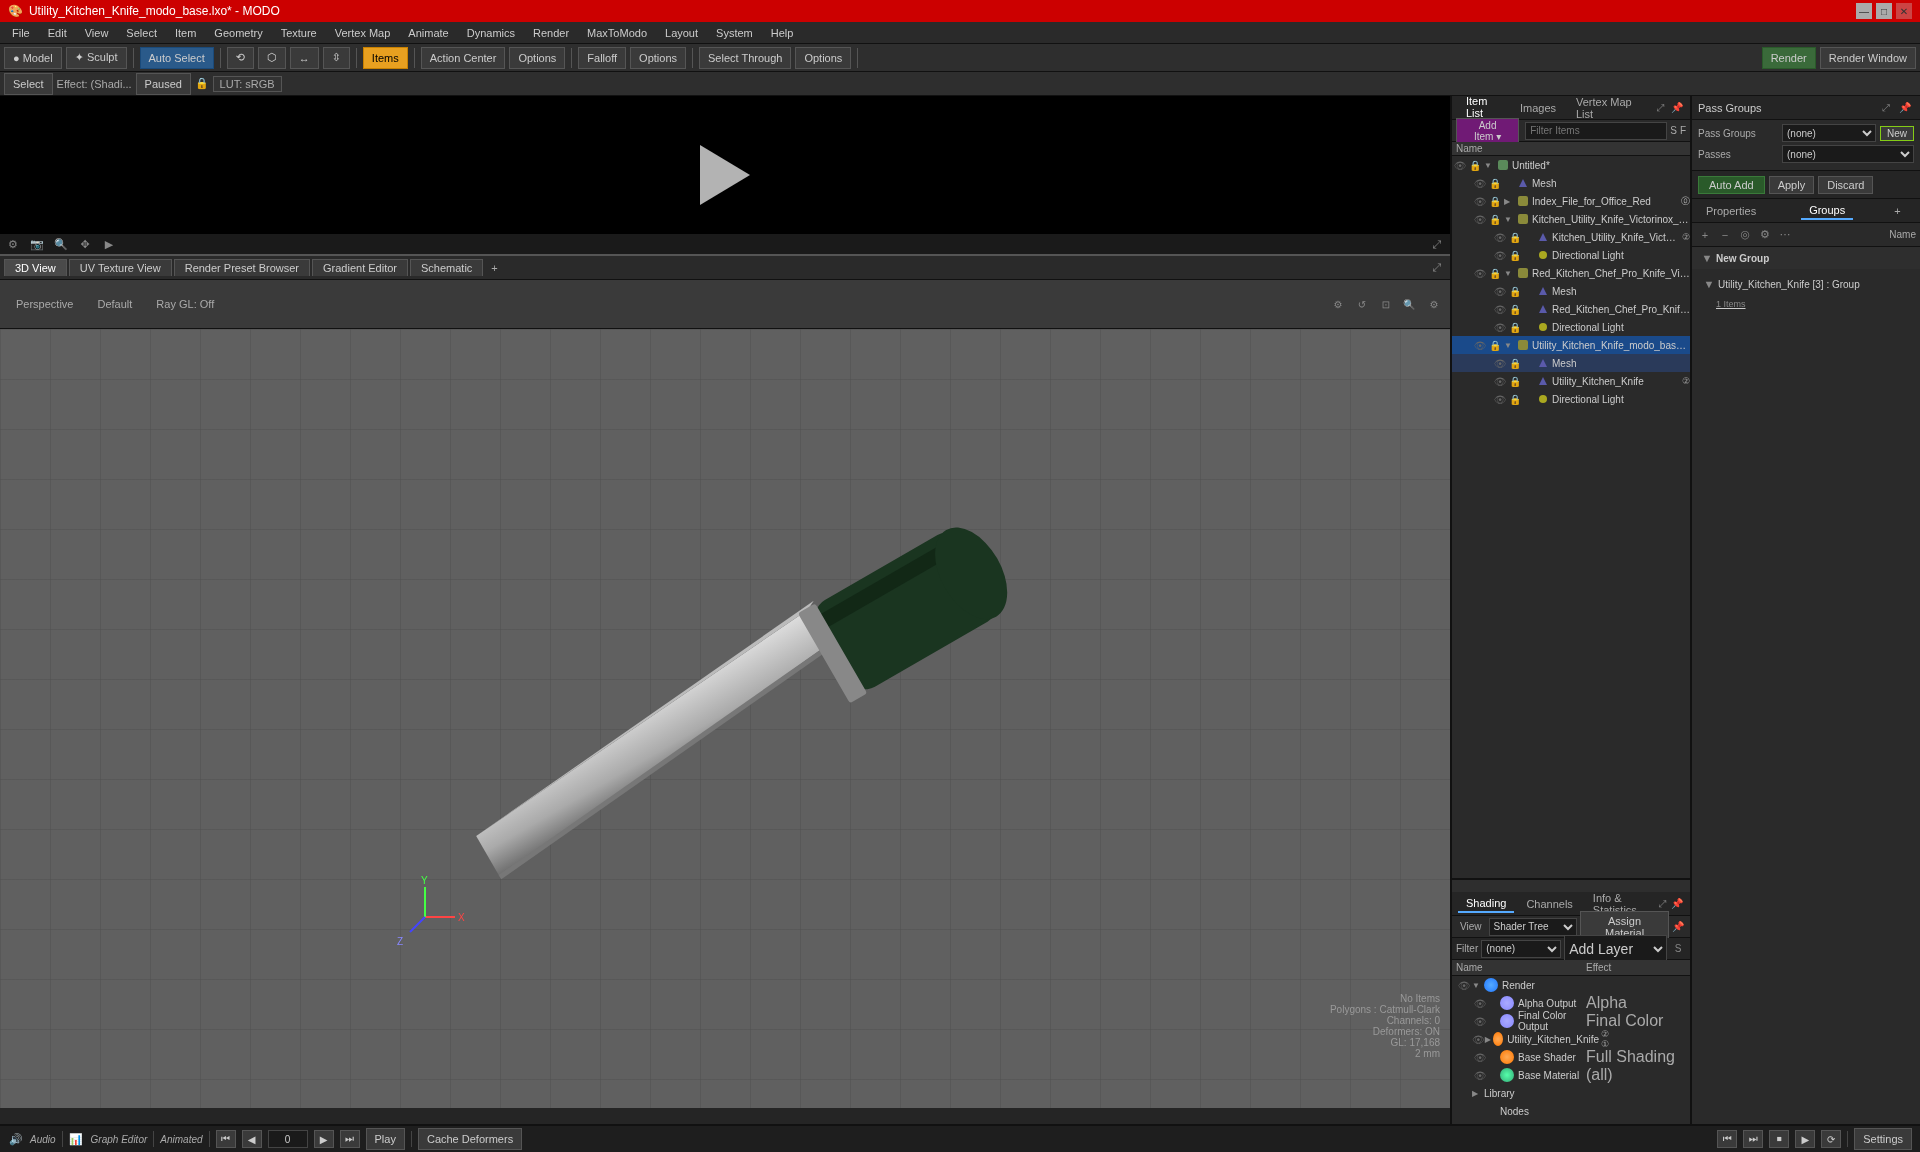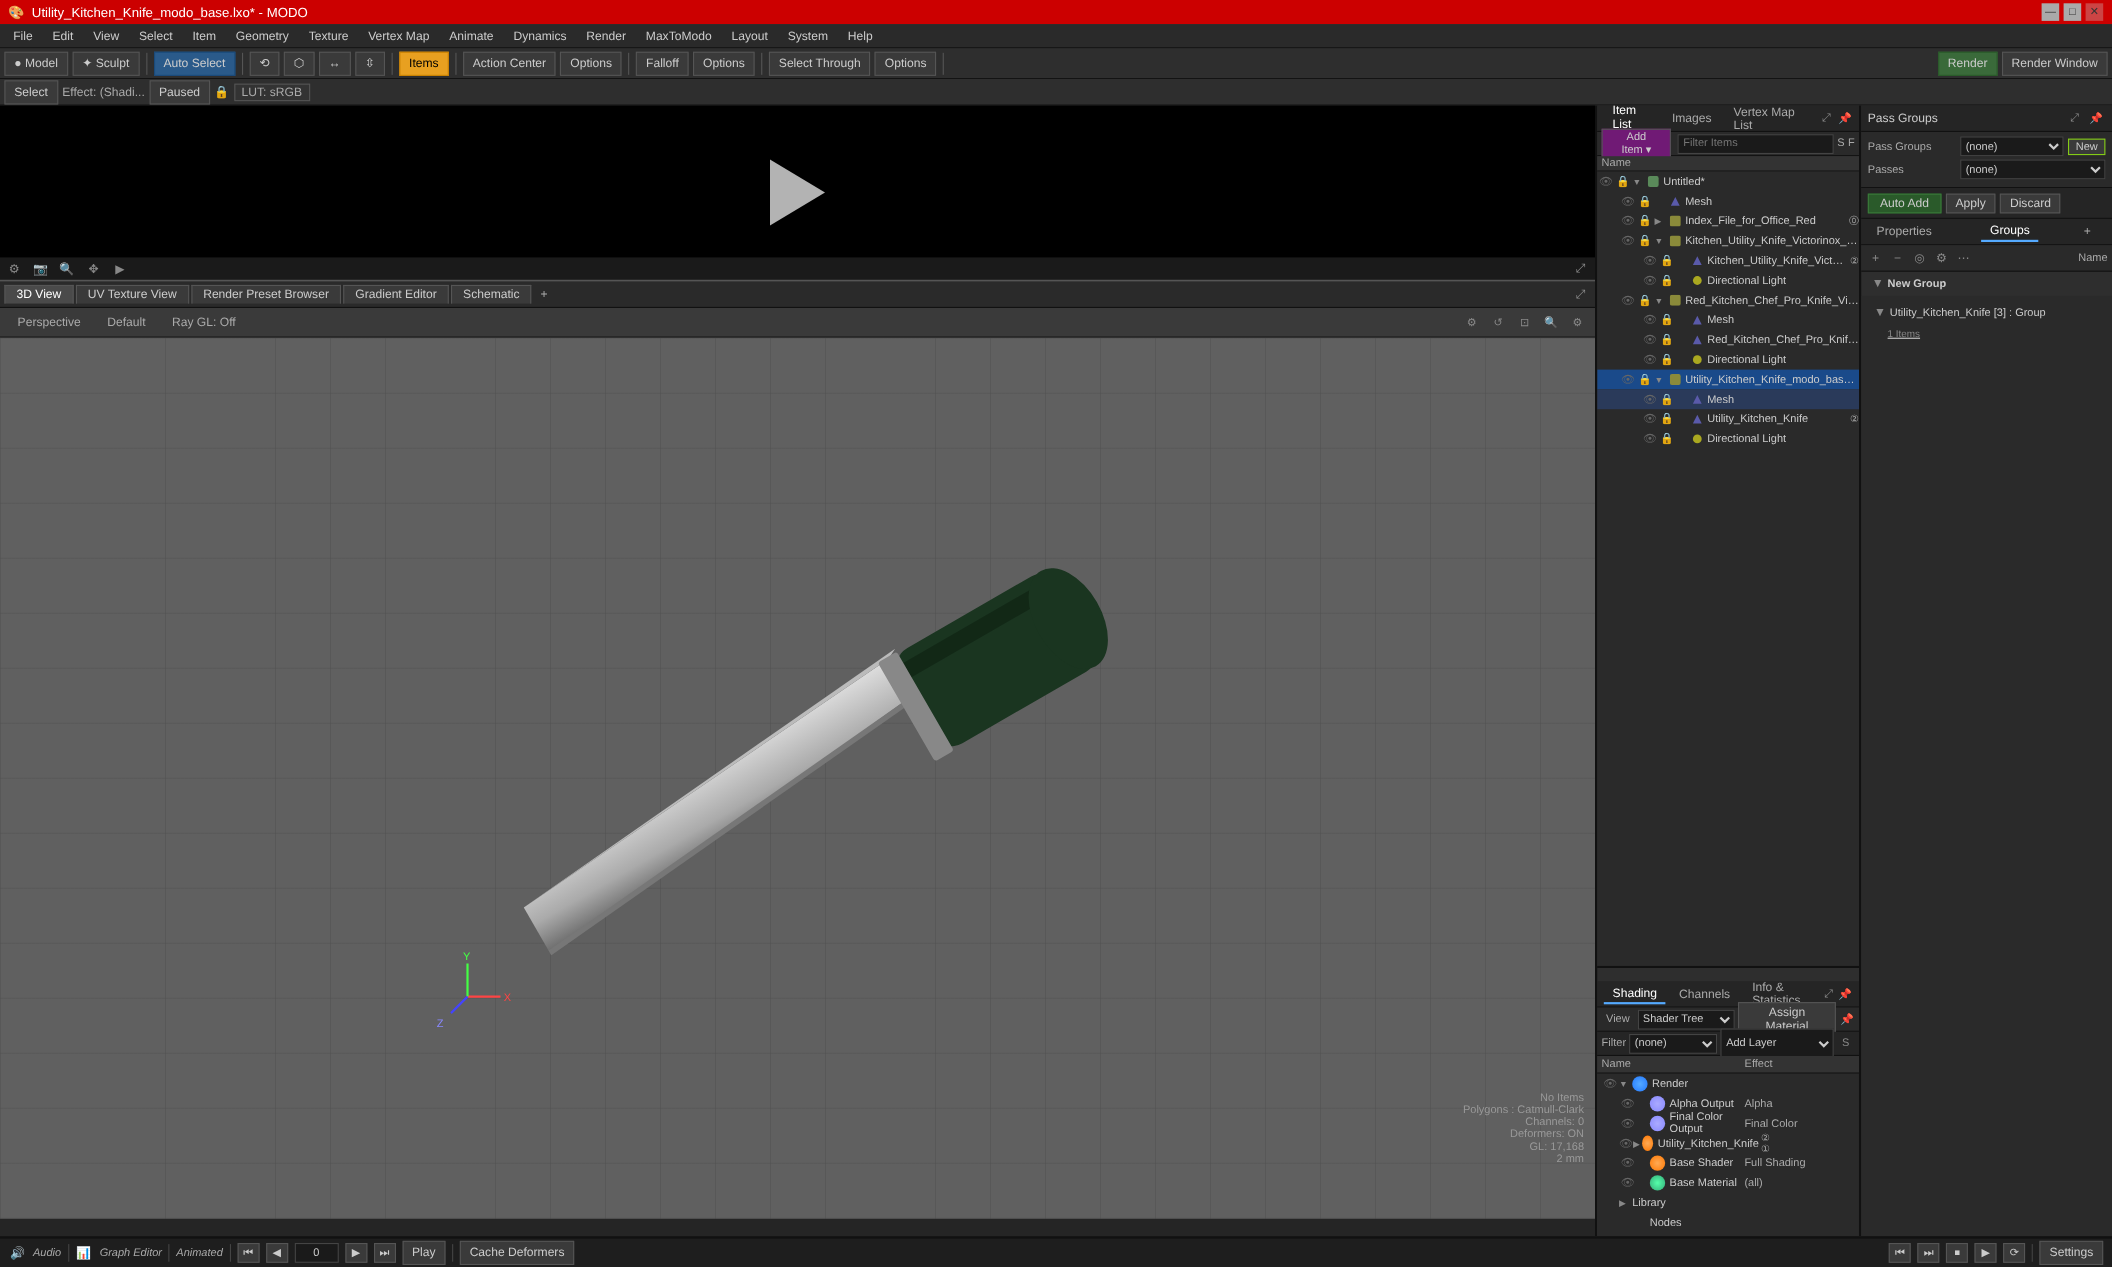--- a/index.html
+++ b/index.html
@@ -30,21 +30,21 @@
 
     
     #preview { background: #000; height: 160px; display: flex; align-items: center; justify-content: center; position: relative; border-bottom: 2px solid #555; }
     .play-btn { width: 0; height: 0; border-top: 30px solid transparent; border-bottom: 30px solid transparent; border-left: 50px solid rgba(255,255,255,0.7); }
 
     
     #view-tabs { background: #2a2a2a; height: 24px; display: flex; align-items: center; gap: 2px; padding: 0 4px; border-bottom: 1px solid #111; }
     .view-tab { color: #ccc; padding: 2px 10px; cursor: pointer; font-size: 11px; background: #3a3a3a; border: 1px solid #555; border-bottom: none; }
     .view-tab.active { background: #4a4a4a; color: #fff; }
     .view-tab-add { color: #aaa; padding: 2px 6px; cursor: pointer; }
-    #viewport-header { display: flex; align-items: center; padding: 5px 8px; background: #3a3a3a; border-bottom: 1px solid #111; gap: 8px; }
+    #viewport-header { display: flex; align-items: center; padding: 16px 8px; background: #3a3a3a; border-bottom: 1px solid #111; gap: 8px; }
     .viewport-label { color: #aaa; font-size: 11px; padding: 1px 8px; }
     #viewport-canvas { flex: 1; position: relative; background: #666; }
 
     
     .grid-overlay { position: absolute; inset: 0; background-image: linear-gradient(rgba(80,80,80,0.5) 1px, transparent 1px), linear-gradient(90deg, rgba(80,80,80,0.5) 1px, transparent 1px); background-size: 50px 50px; }
 
     
     #knife-area { position: absolute; inset: 0; display: flex; align-items: center; justify-content: center; }
 
     
@@ -66,21 +66,21 @@
     .tree-icon { width: 14px; height: 14px; display: inline-flex; align-items: center; justify-content: center; margin-right: 2px; }
     .tree-label { font-size: 10px; color: #ccc; flex: 1; white-space: nowrap; overflow: hidden; text-overflow: ellipsis; }
     .tree-badge { font-size: 9px; color: #aaa; margin-left: 2px; }
     .tree-vis-icon { width: 16px; height: 16px; display: flex; align-items: center; justify-content: center; color: #666; font-size: 10px; }
 
     
     #shading-panel { height: 260px; display: flex; flex-direction: column; }
     .shading-tree { flex: 1; overflow-y: auto; background: #2a2a2a; }
     .shade-row { display: flex; align-items: center; padding: 1px 4px; height: 18px; cursor: pointer; }
     .shade-label { font-size: 10px; color: #ccc; flex: 1; }
-    .shade-effect { font-size: 10px; color: #aaa; width: 100px; }
+    .shade-effect { font-size: 16px; color: #aaa; width: 100px; }
     .shade-icon { width: 14px; height: 14px; border-radius: 50%; margin-right: 4px; display: inline-block; }
     .shade-icon.render { background: radial-gradient(circle, #5af, #27f); }
     .shade-icon.shader { background: radial-gradient(circle, #fa5, #f70); }
     .shade-icon.material { background: radial-gradient(circle, #5fa, #3a7); }
     .shade-icon.output { background: radial-gradient(circle, #aaf, #88f); }
 
     
     #groups-panel { width: 230px; background: #2e2e2e; border-left: 2px solid #111; display: flex; flex-direction: column; }
     .groups-header { background: #252525; height: 24px; display: flex; align-items: center; padding: 0 6px; gap: 4px; border-bottom: 1px solid #111; }
     .groups-toolbar { background: #2a2a2a; height: 24px; display: flex; align-items: center; padding: 0 4px; gap: 2px; border-bottom: 1px solid #111; }
@@ -123,21 +123,21 @@
 
     
     .new-group-row { display: flex; align-items: center; padding: 2px 6px; cursor: pointer; }
 
     
     .assign-mat-btn { background: #3a3a3a; border: 1px solid #555; color: #ccc; padding: 3px 10px; font-size: 11px; cursor: pointer; width: auto; }
 
     .filter-row { background: #252525; height: 22px; display: flex; align-items: center; padding: 0 4px; gap: 3px; border-bottom: 1px solid #111; }
     .filter-select { background: #1a1a1a; border: 1px solid #444; color: #ccc; font-size: 10px; height: 18px; width: 80px; }
     .filter-label { font-size: 10px; color: #aaa; }
-    .filter-add-select { background: #1a1a1a; border: 1px solid #444; color: #ccc; font-size: 10px; height: 28px; flex: 1; }
+    .filter-add-select { background: #1a1a1a; border: 1px solid #444; color: #ccc; font-size: 14px; height: 28px; flex: 1; }
 
     
     .shade-view-label { font-size: 10px; color: #aaa; padding: 0 4px; }
     .shade-view-select { background: #1a1a1a; border: 1px solid #444; color: #ccc; font-size: 10px; height: 18px; width: 100px; }
 
     .viewport-stats { position: absolute; bottom: 65px; right: 10px; text-align: right; }
     .viewport-stat { font-size: 10px; color: #999; display: block; }
 
     .small-icon-btn { width: 16px; height: 16px; background: transparent; border: none; color: #888; cursor: pointer; font-size: 10px; display: flex; align-items: center; justify-content: center; }
 

